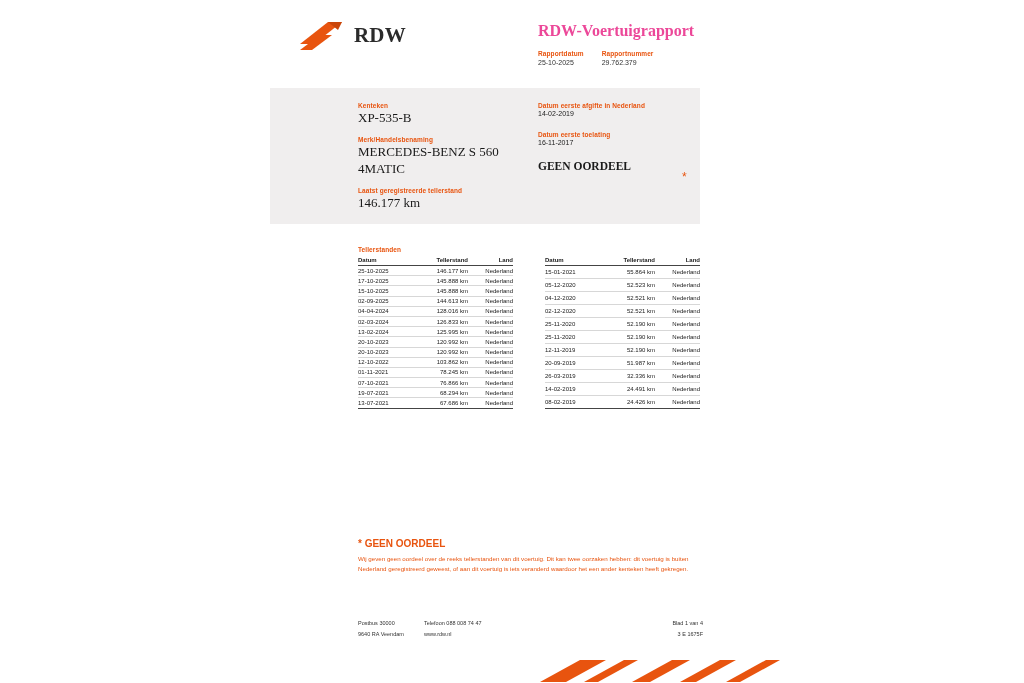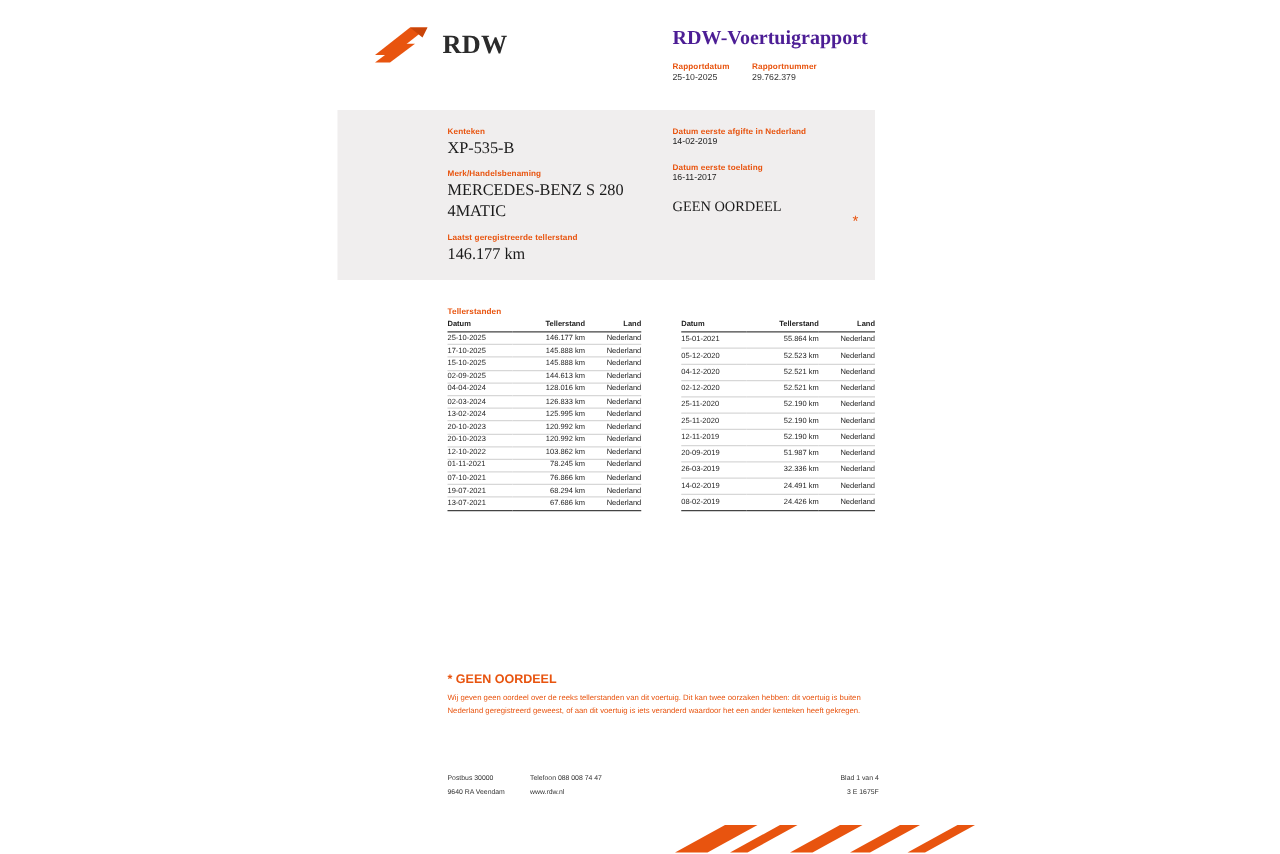--- a/index.html
+++ b/index.html
@@ -49,21 +49,21 @@
     color: #2b2b2b;
     letter-spacing: 0.2px;
     font-family: "Liberation Serif", serif;
   }
   .report-title {
     position: absolute;
     left: 538px;
     top: 22px;
     font-size: 16px;
     font-weight: bold;
-    color: #4c1d95;
+    color: #ec4899;
     font-family: "Liberation Serif", serif;
   }
   .meta-row {
     position: absolute;
     left: 538px;
     top: 50px;
     display: flex;
   }
   .meta-block { margin-right: 18px; }
   .meta-label {
@@ -113,21 +113,21 @@
     line-height: 1.25;
     font-family: "Liberation Serif", serif;
   }
   .fld-value.small {
     font-size: 7px;
     font-family: "Liberation Sans", sans-serif;
     margin-bottom: 12px;
   }
   .verdict {
     font-size: 11.5px;
-    font-weight: normal;
+    font-weight: bold;
     color: #1a1a1a;
     margin-top: 1px;
     font-family: "Liberation Serif", serif;
   }
   .verdict-star {
     position: absolute;
     left: 412px;
     top: 82px;
     color: #e8540f;
     font-size: 12px;
@@ -255,21 +255,21 @@
   </div>
 
   <div class="panel">
     <div class="panel-left">
       <div>
         <div class="fld-label">Kenteken</div>
         <div class="fld-value">XP-535-B</div>
       </div>
       <div>
         <div class="fld-label">Merk/Handelsbenaming</div>
-        <div class="fld-value">MERCEDES-BENZ S 280 4MATIC</div>
+        <div class="fld-value">MERCEDES-BENZ S 560 4MATIC</div>
       </div>
       <div>
         <div class="fld-label">Laatst geregistreerde tellerstand</div>
         <div class="fld-value">146.177 km</div>
       </div>
     </div>
 
     <div class="panel-right">
       <div>
         <div class="fld-label">Datum eerste afgifte in Nederland</div>

